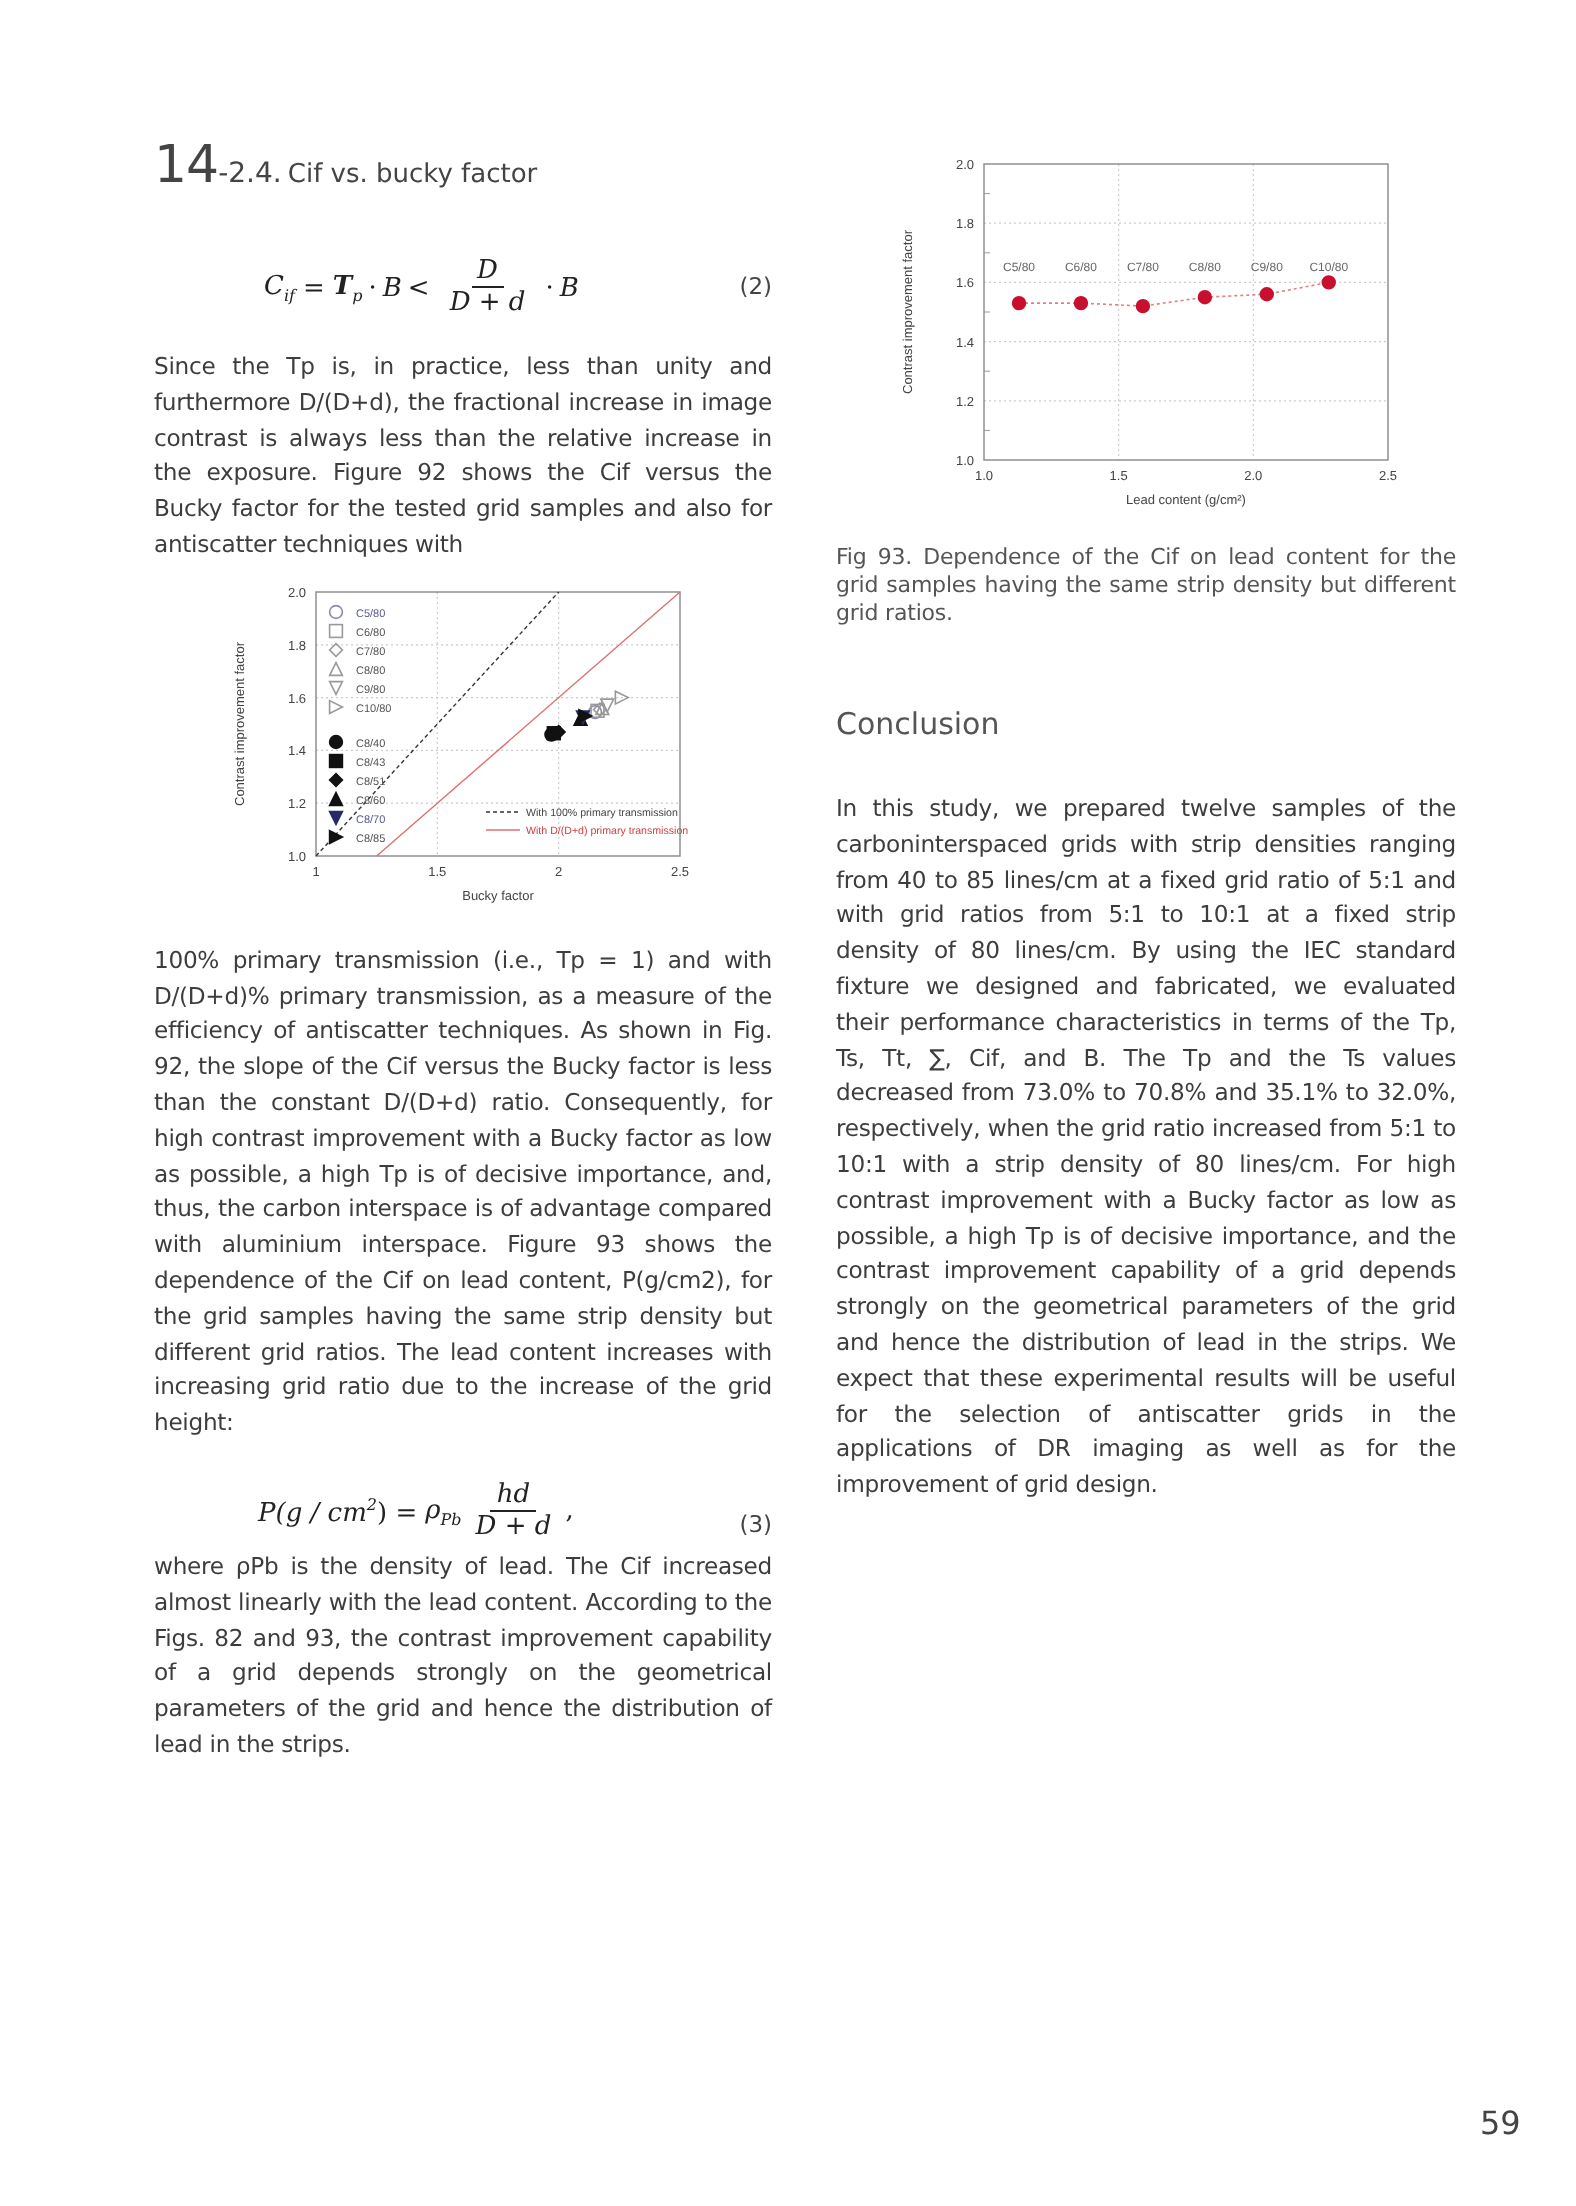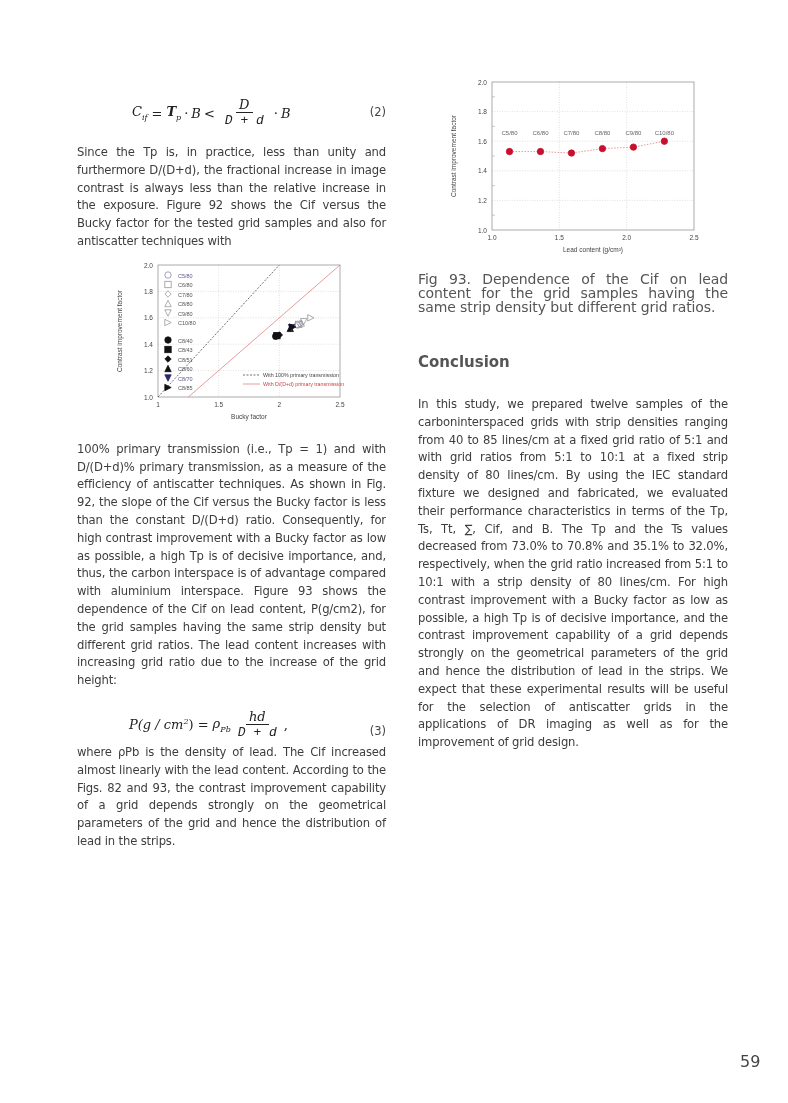--- a/index.html
+++ b/index.html
@@ -11,34 +11,37 @@
   .section-heading { font-size: 13px; color: #444; margin: 0; line-height: 26px; font-weight: normal; }
   .section-heading .num { font-size: 26px; letter-spacing: -0.5px; }
   .section-heading .sub { font-size: 14px; }
   .section-heading .title { font-size: 13px; margin-left: 3px; }
   p.body { font-size: 11.6px; line-height: 17.8px; text-align: justify; margin: 0; color: #3d3d3d; letter-spacing: -0.15px; }
   .eqn { position: relative; height: 34px; margin: 14px 0 14px 0; font-family: "DejaVu Serif", serif; font-style: italic; font-size: 13px; color: #222; }
   .eqn .expr { position: absolute; left: 55px; top: 0; display: flex; align-items: center; height: 34px; }
   .eqn .eqnum { position: absolute; right: 0; top: 9px; font-style: normal; font-family: "DejaVu Sans", sans-serif; font-size: 11.5px; color: #444; }
   .frac { display: inline-flex; flex-direction: column; align-items: center; margin: 0 4px; vertical-align: middle; }
   .frac .n { border-bottom: 1px solid #222; padding: 0 3px; line-height: 15px; }
-  .frac .d { line-height: 16px; padding: 0 3px; font-family: Liberation Mono, monospace; }
-  .caption { font-size: 14px; line-height: 14px; color: #555; text-align: justify; margin: 0; letter-spacing: -0.1px; }
+  .frac .d { line-height: 16px; padding: 0 3px; }
+  .caption { font-size: 11px; line-height: 14px; color: #555; text-align: justify; margin: 0; letter-spacing: -0.1px; }
   .chart { position: relative; }
   svg text { font-family: "Liberation Sans", sans-serif; }
   #page-number { position: absolute; left: 740px; top: 1052px; font-size: 16px; color: #444; }
   .conclusion-heading { margin-top: 38px; }
   .conclusion-heading .line1 { font-size: 26px; color:#444; line-height: 26px; }
   .conclusion-heading .line1 .sub { font-size: 14px; }
-  .conclusion-heading .line2 { font-size: 15px; font-weight: bold; color: #555; line-height: 20px; }
+  .conclusion-heading .line2 { font-size: 15px; font-weight: normal; color: #555; line-height: 20px; }
 </style>
 </head>
 <body>
 
 <div class="col" id="left-col">
+  <h2 class="section-heading">
+    <span class="num">14</span><span class="sub">-2.4.</span><span class="title">Cif vs. bucky factor</span>
+  </h2>
   <div style="height:12px"></div>
 
   <div class="eqn">
     <div class="expr">
       <span><span>C</span><sub style="font-size:8px">if</sub></span>
       <span style="font-style:normal;margin:0 4px">=</span>
       <span><b>T</b><sub style="font-size:8px">p</sub></span>
       <span style="font-style:normal;margin:0 3px">·</span>
       <span>B</span>
       <span style="font-style:normal;margin:0 3px">&lt;</span>

